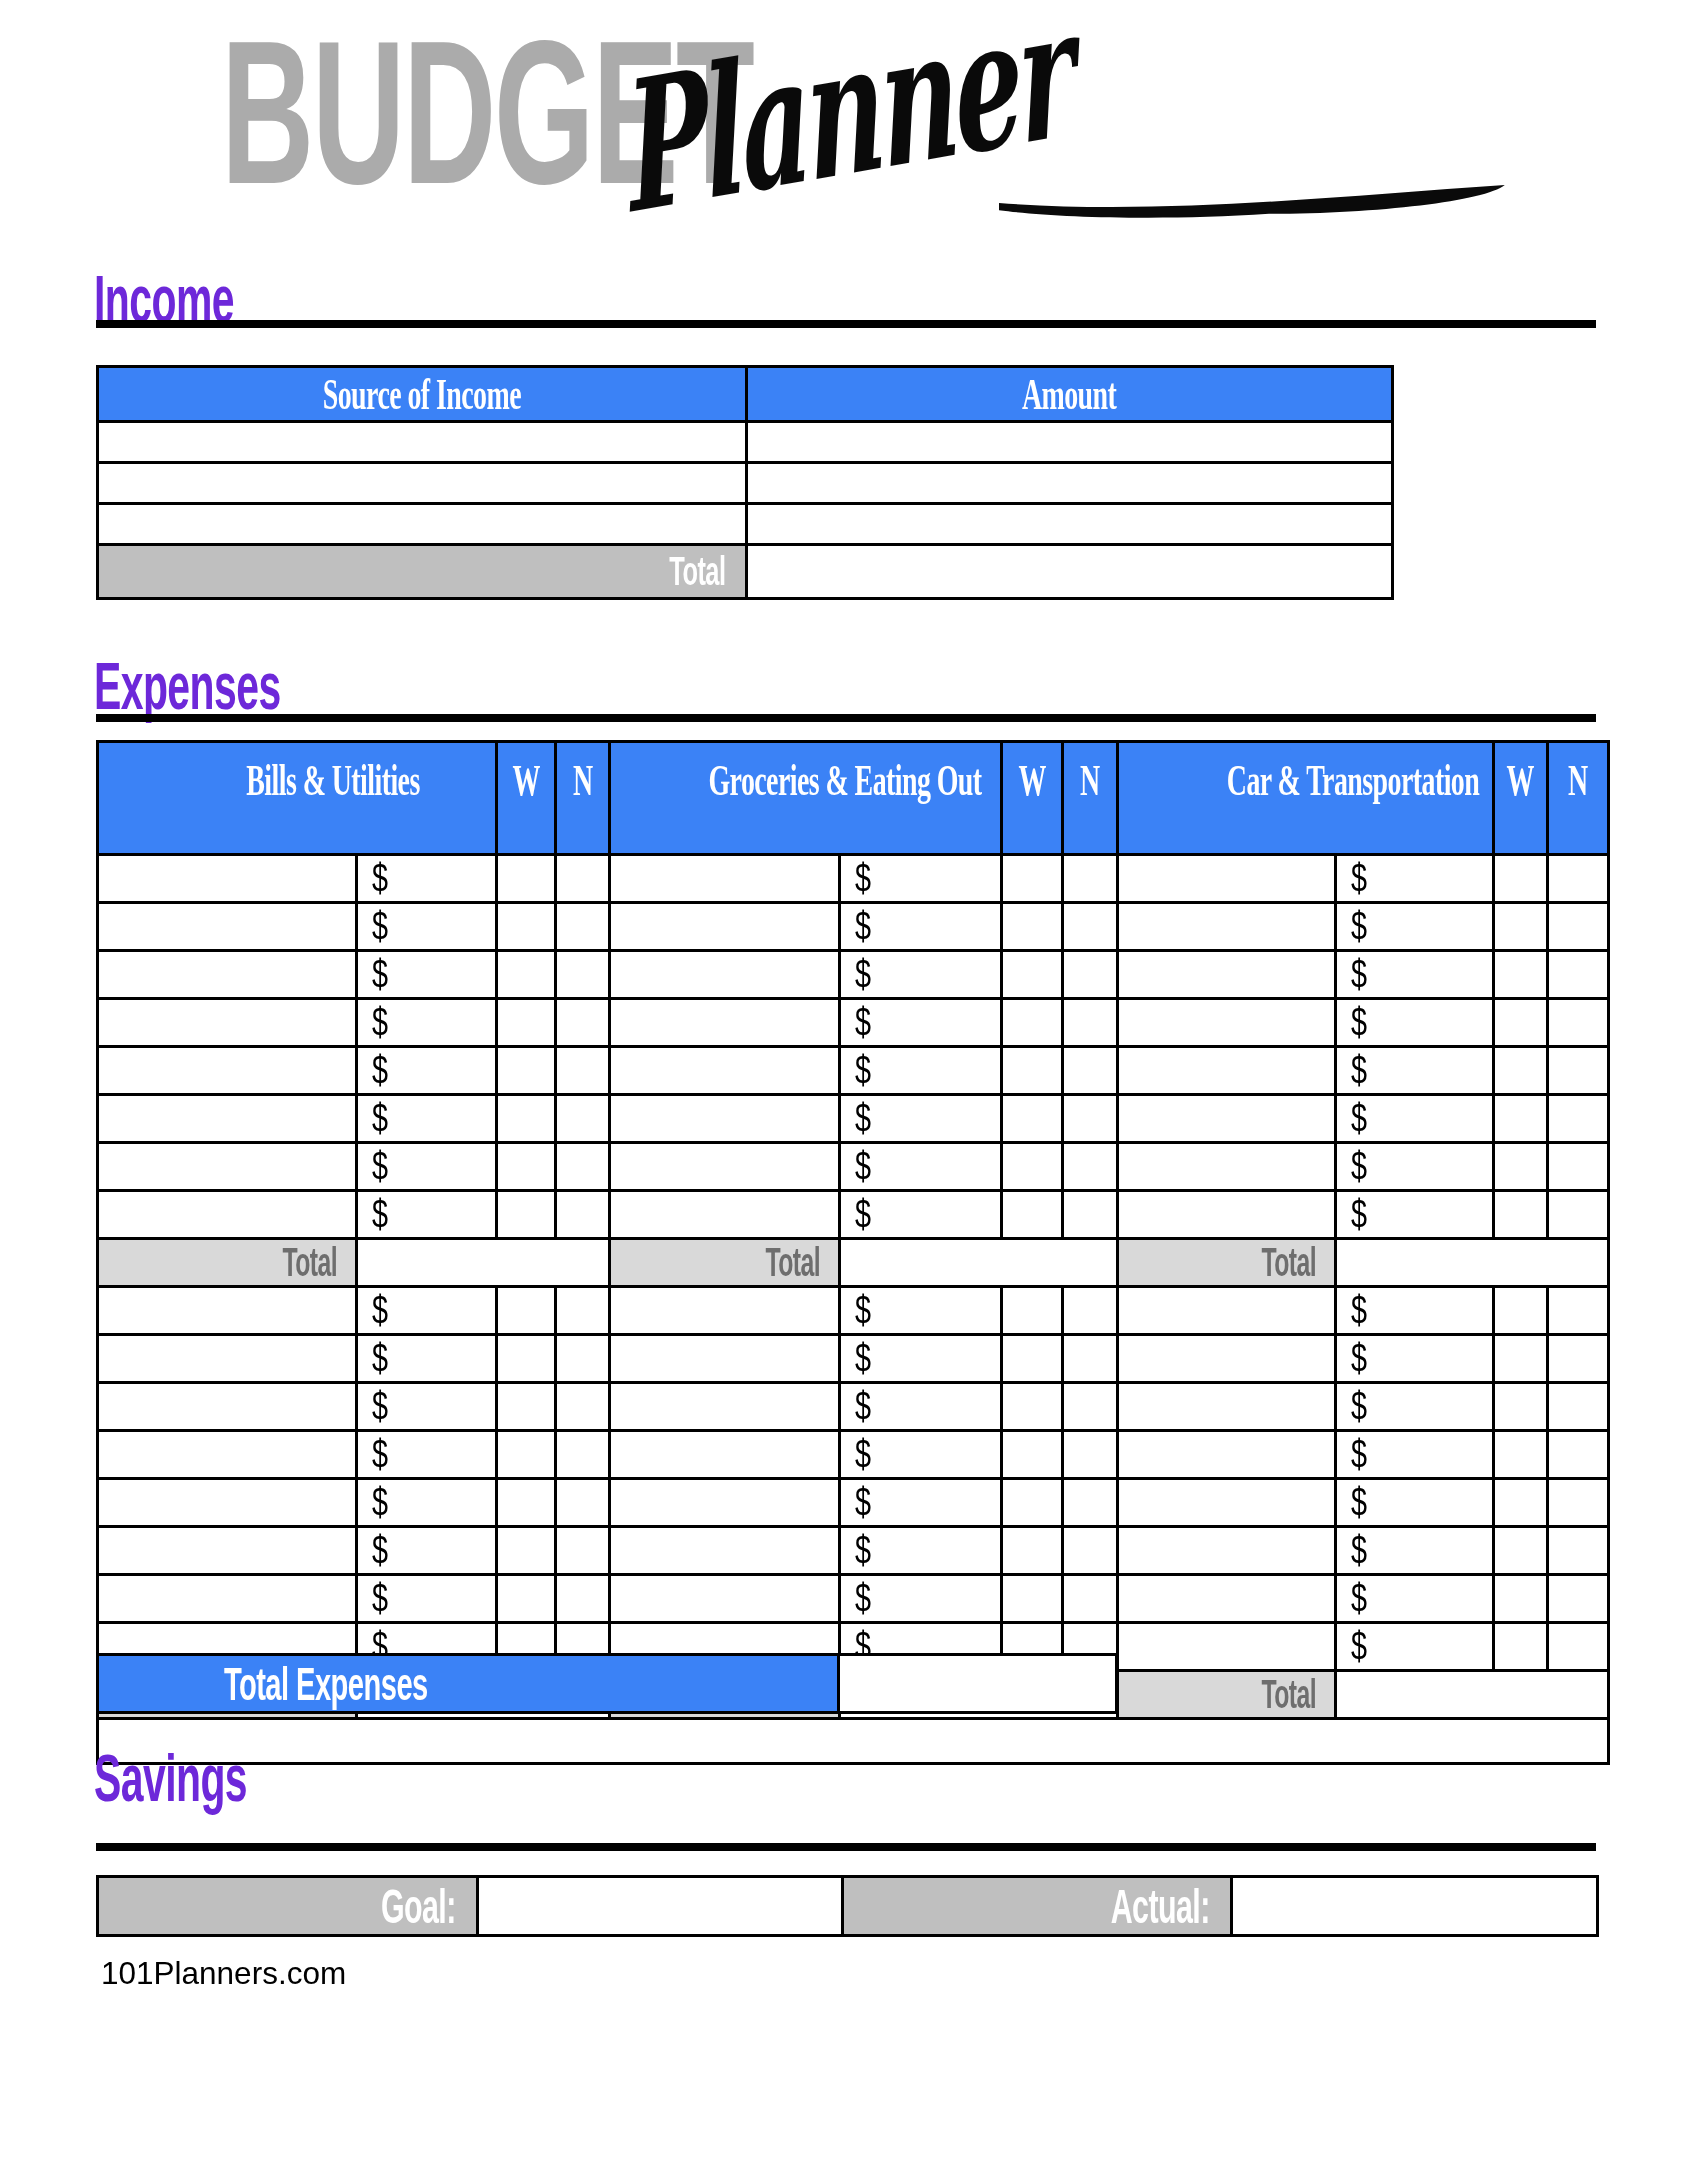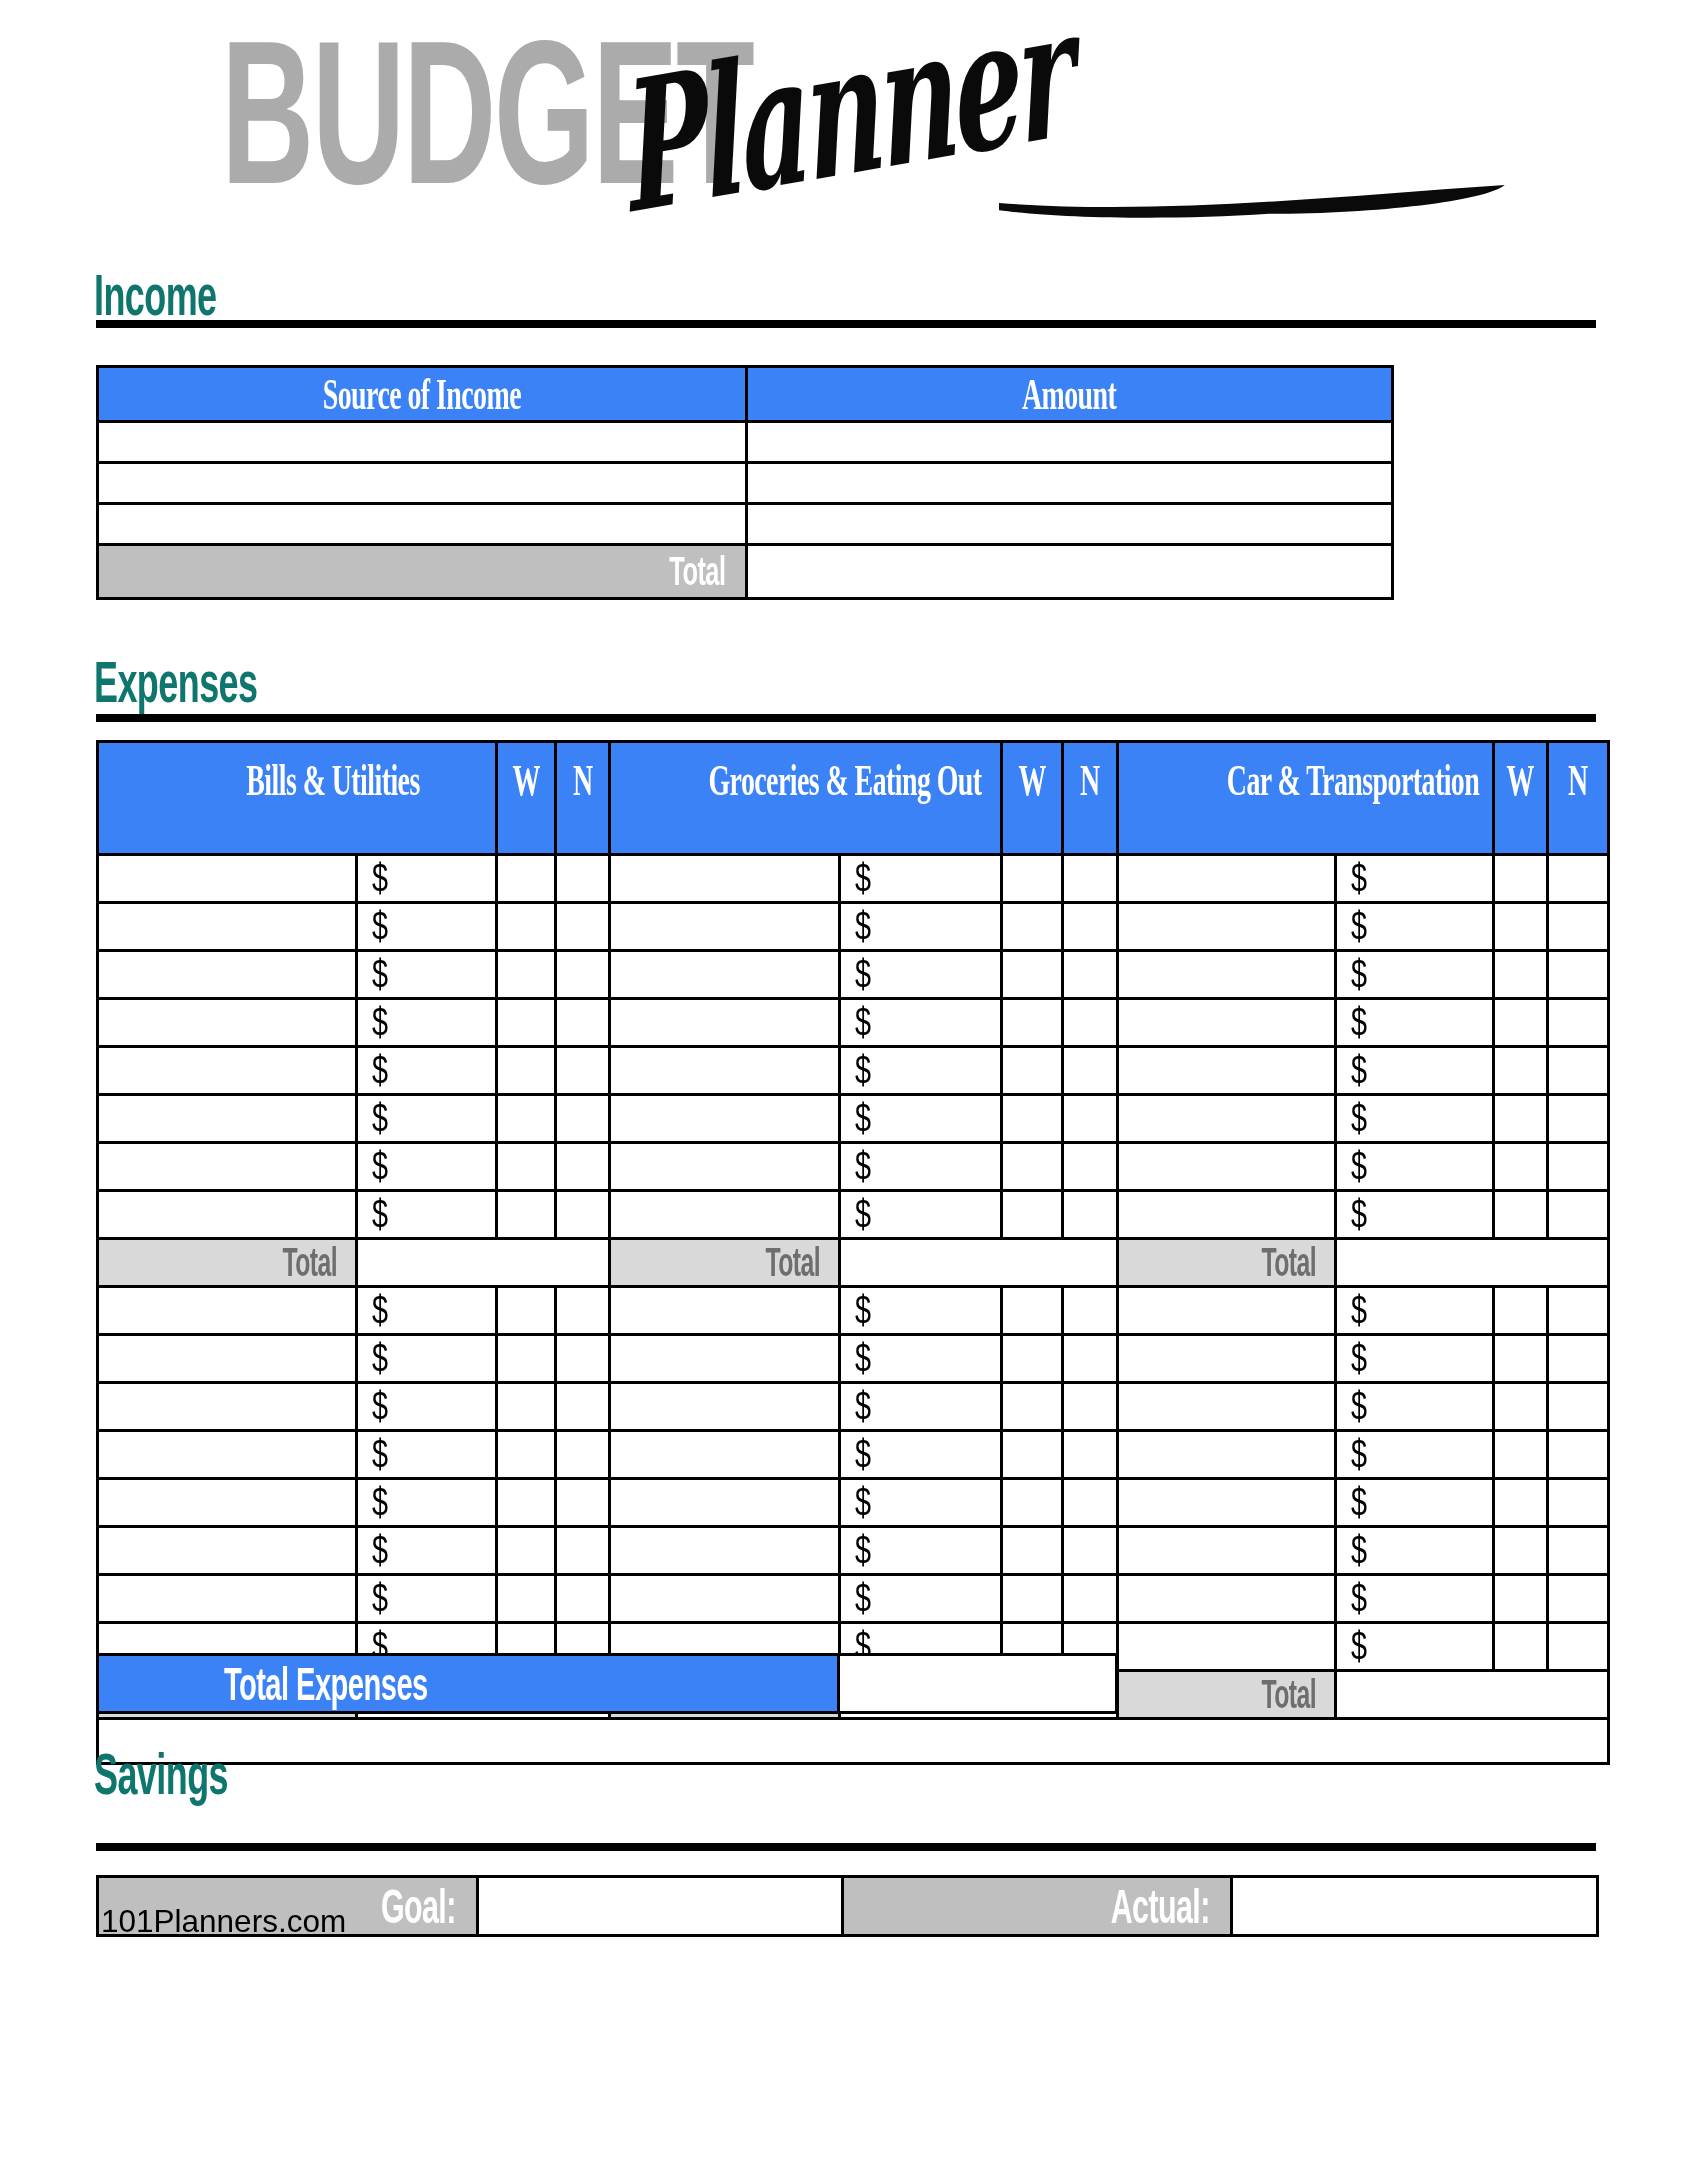--- a/index.html
+++ b/index.html
@@ -16,21 +16,21 @@
 
   
   .budget-word{left:221px;top:9px;font-size:205px;line-height:1;font-weight:700;
       color:#ababab;letter-spacing:-3.6px;transform:scaleX(0.63);transform-origin:left top;}
   .planner-word{left:634px;top:58px;font-size:180px;line-height:1;
       font-family:"DejaVu Serif",serif;font-style:italic;font-weight:700;color:#0a0a0a;
       letter-spacing:-7.2px;transform:scaleX(0.60) rotate(-6deg);transform-origin:left bottom;}
   .swash{left:999px;top:176px;}
 
   
-  .sect-h{font-size:58px;line-height:1;color:#0f766e;}
+  .sect-h{font-size:66px;line-height:1;color:#6d28d9;}
   .rule{left:96px;width:1500px;height:8px;background:#000;}
 
   
   table{border-collapse:collapse;table-layout:fixed;position:absolute;}
   td{border:3.6px solid #000;padding:0;box-sizing:border-box;vertical-align:middle;
      overflow:hidden;}
   .ghead{background:#3b82f6;color:#fff;text-align:center;font-family:Liberation Serif, serif;}
   .fill{background:#fff;}
   .hspan{font-size:45px;color:#fff;}
 
@@ -63,21 +63,21 @@
   .te-label{background:#3b82f6;text-align:left;padding-right:18px;}
   .te-label .hspan{font-size:47px;}
 
   
   #savings-table{left:96px;top:1875px;width:1500px;}
   #savings-table td{height:49px;}
   .sv-label{background:#bfbfbf;text-align:right;padding-right:20px;}
   .sv-label .hspan{font-size:49px;}
 
   
-  .footer{left:101px;top:1903px;font-size:31.5px;color:#000;}
+  .footer{left:101px;top:1955px;font-size:31.5px;color:#000;}
 </style>
 </head>
 <body>
 
 <div class="abs budget-word">BUDGET</div>
 <div class="abs planner-word">Planner</div>
 <svg class="abs swash" width="513" height="54" viewBox="0 0 570 60">
   <path d="M0,30 C180,44 380,22 562,10 C540,28 420,42 300,42 C180,50 60,46 0,38 Z" fill="#0a0a0a"></path>
 </svg>
 

